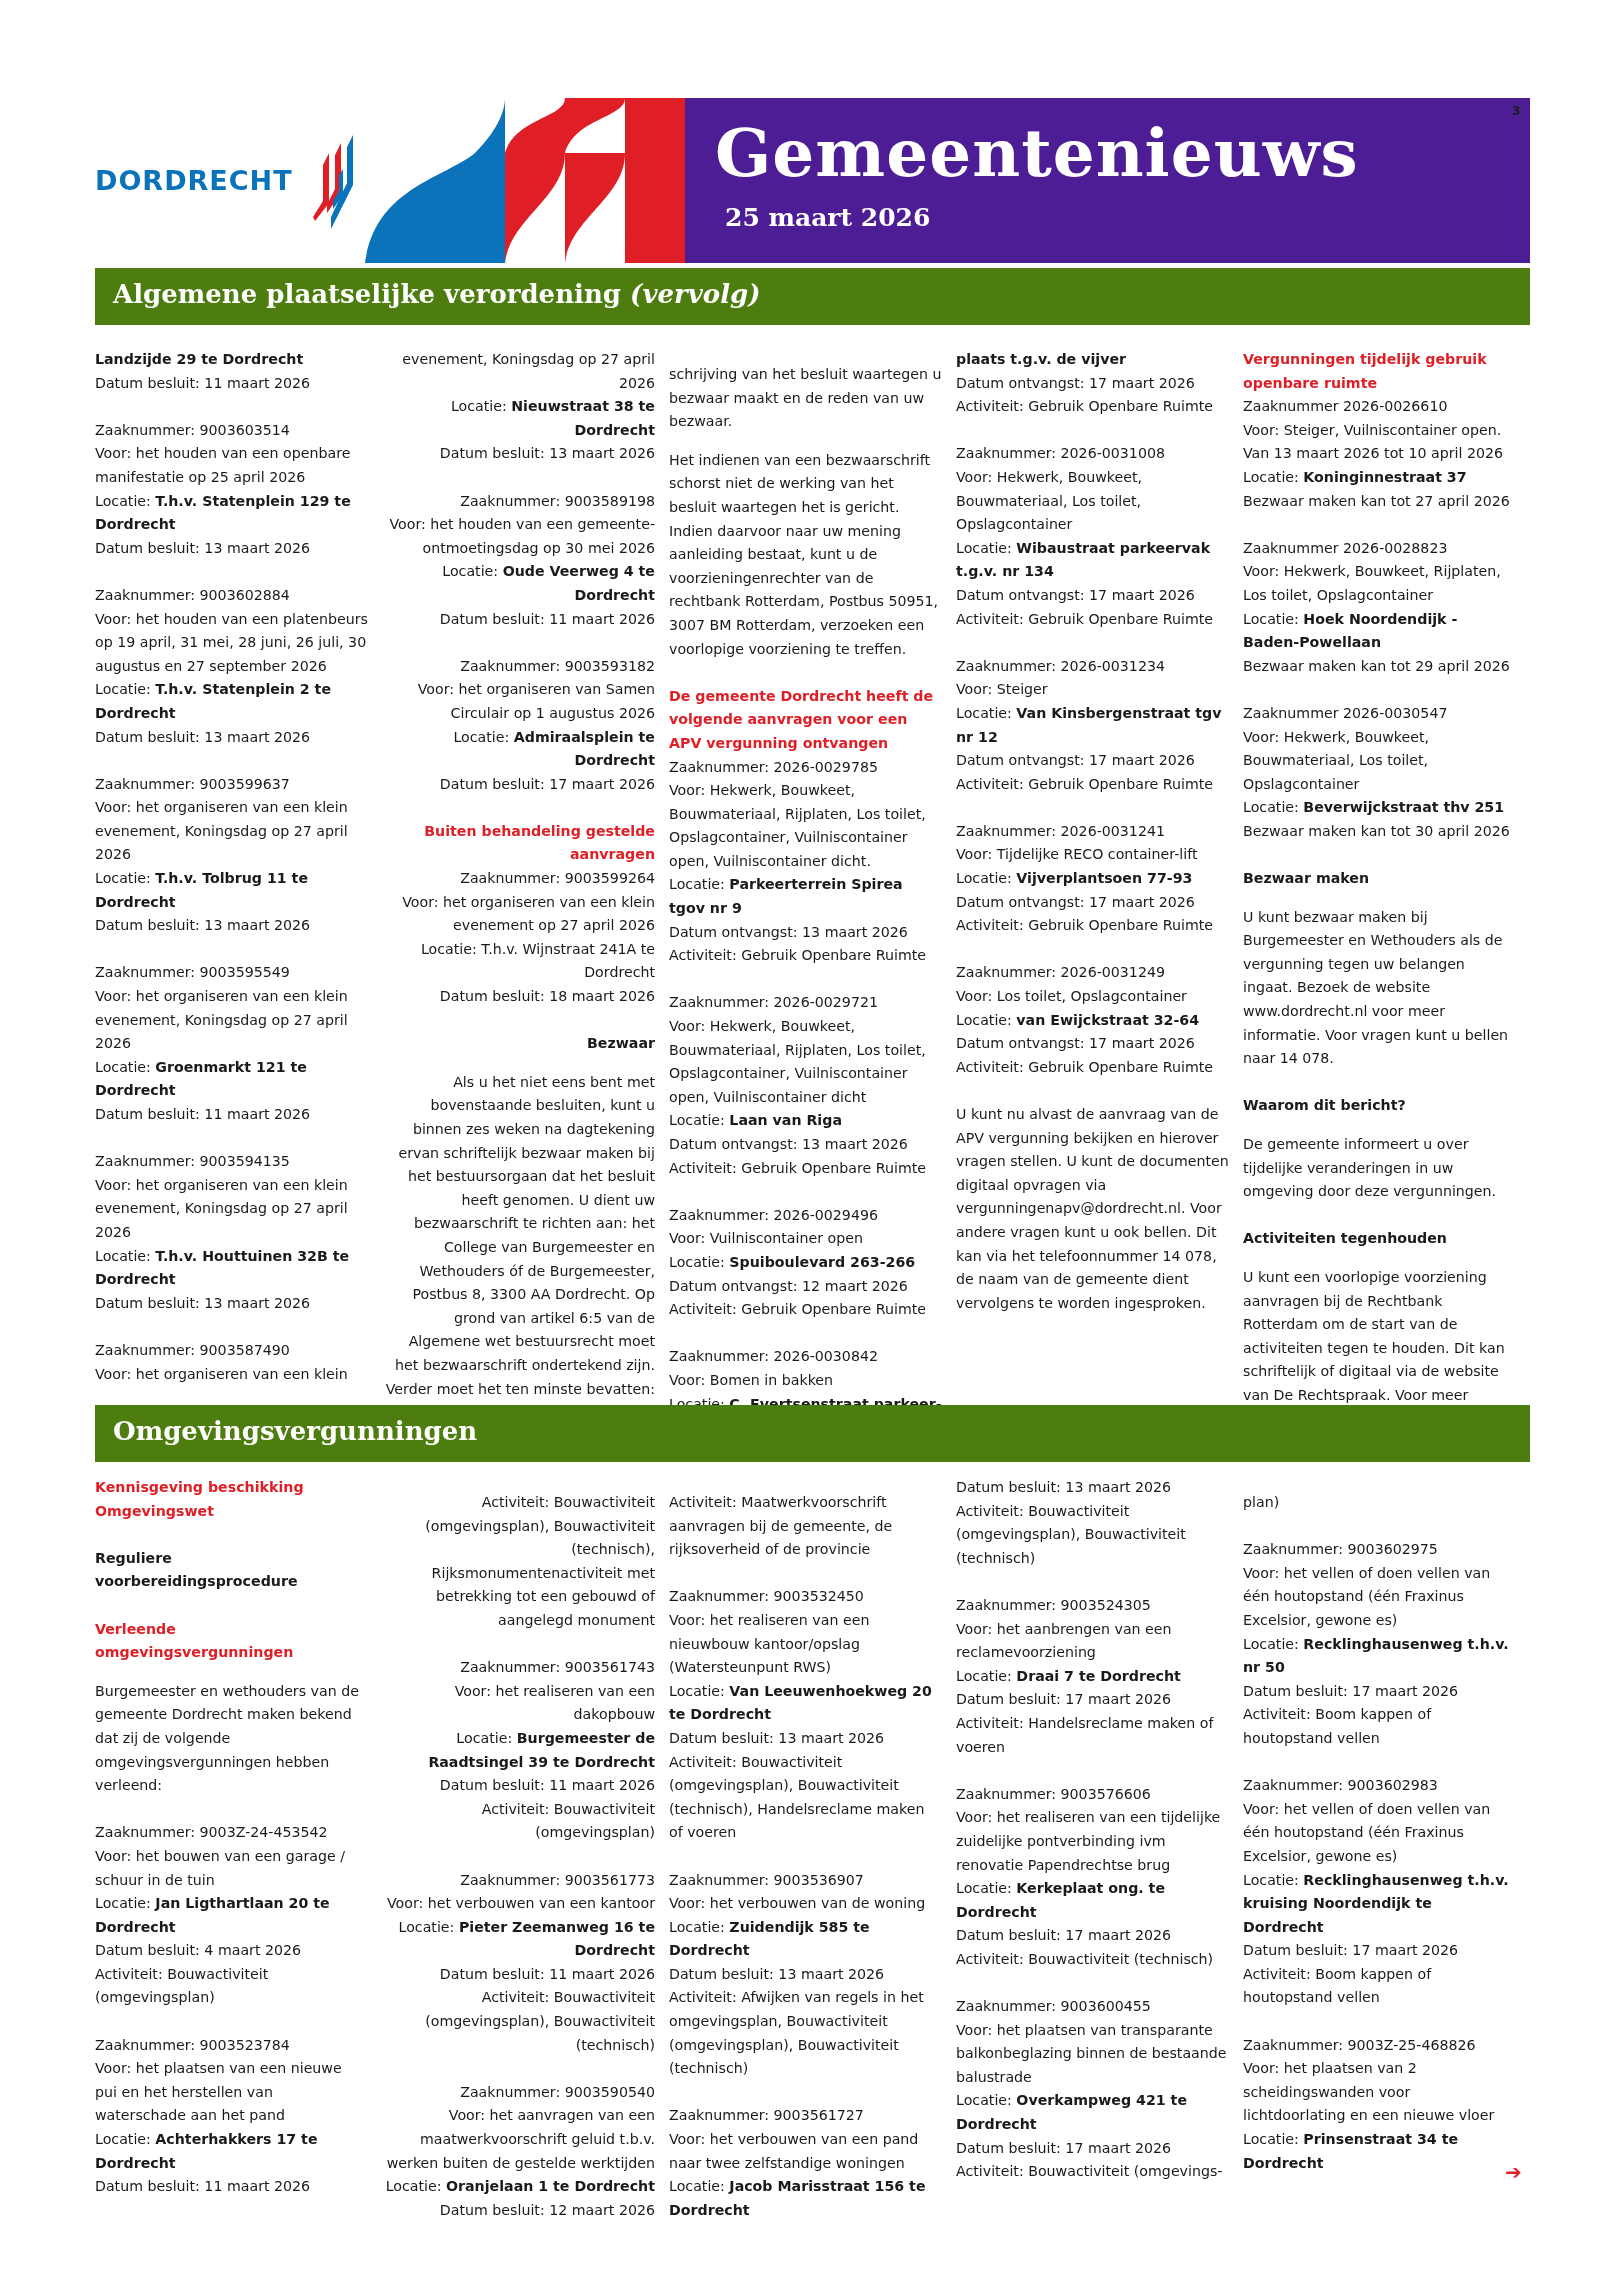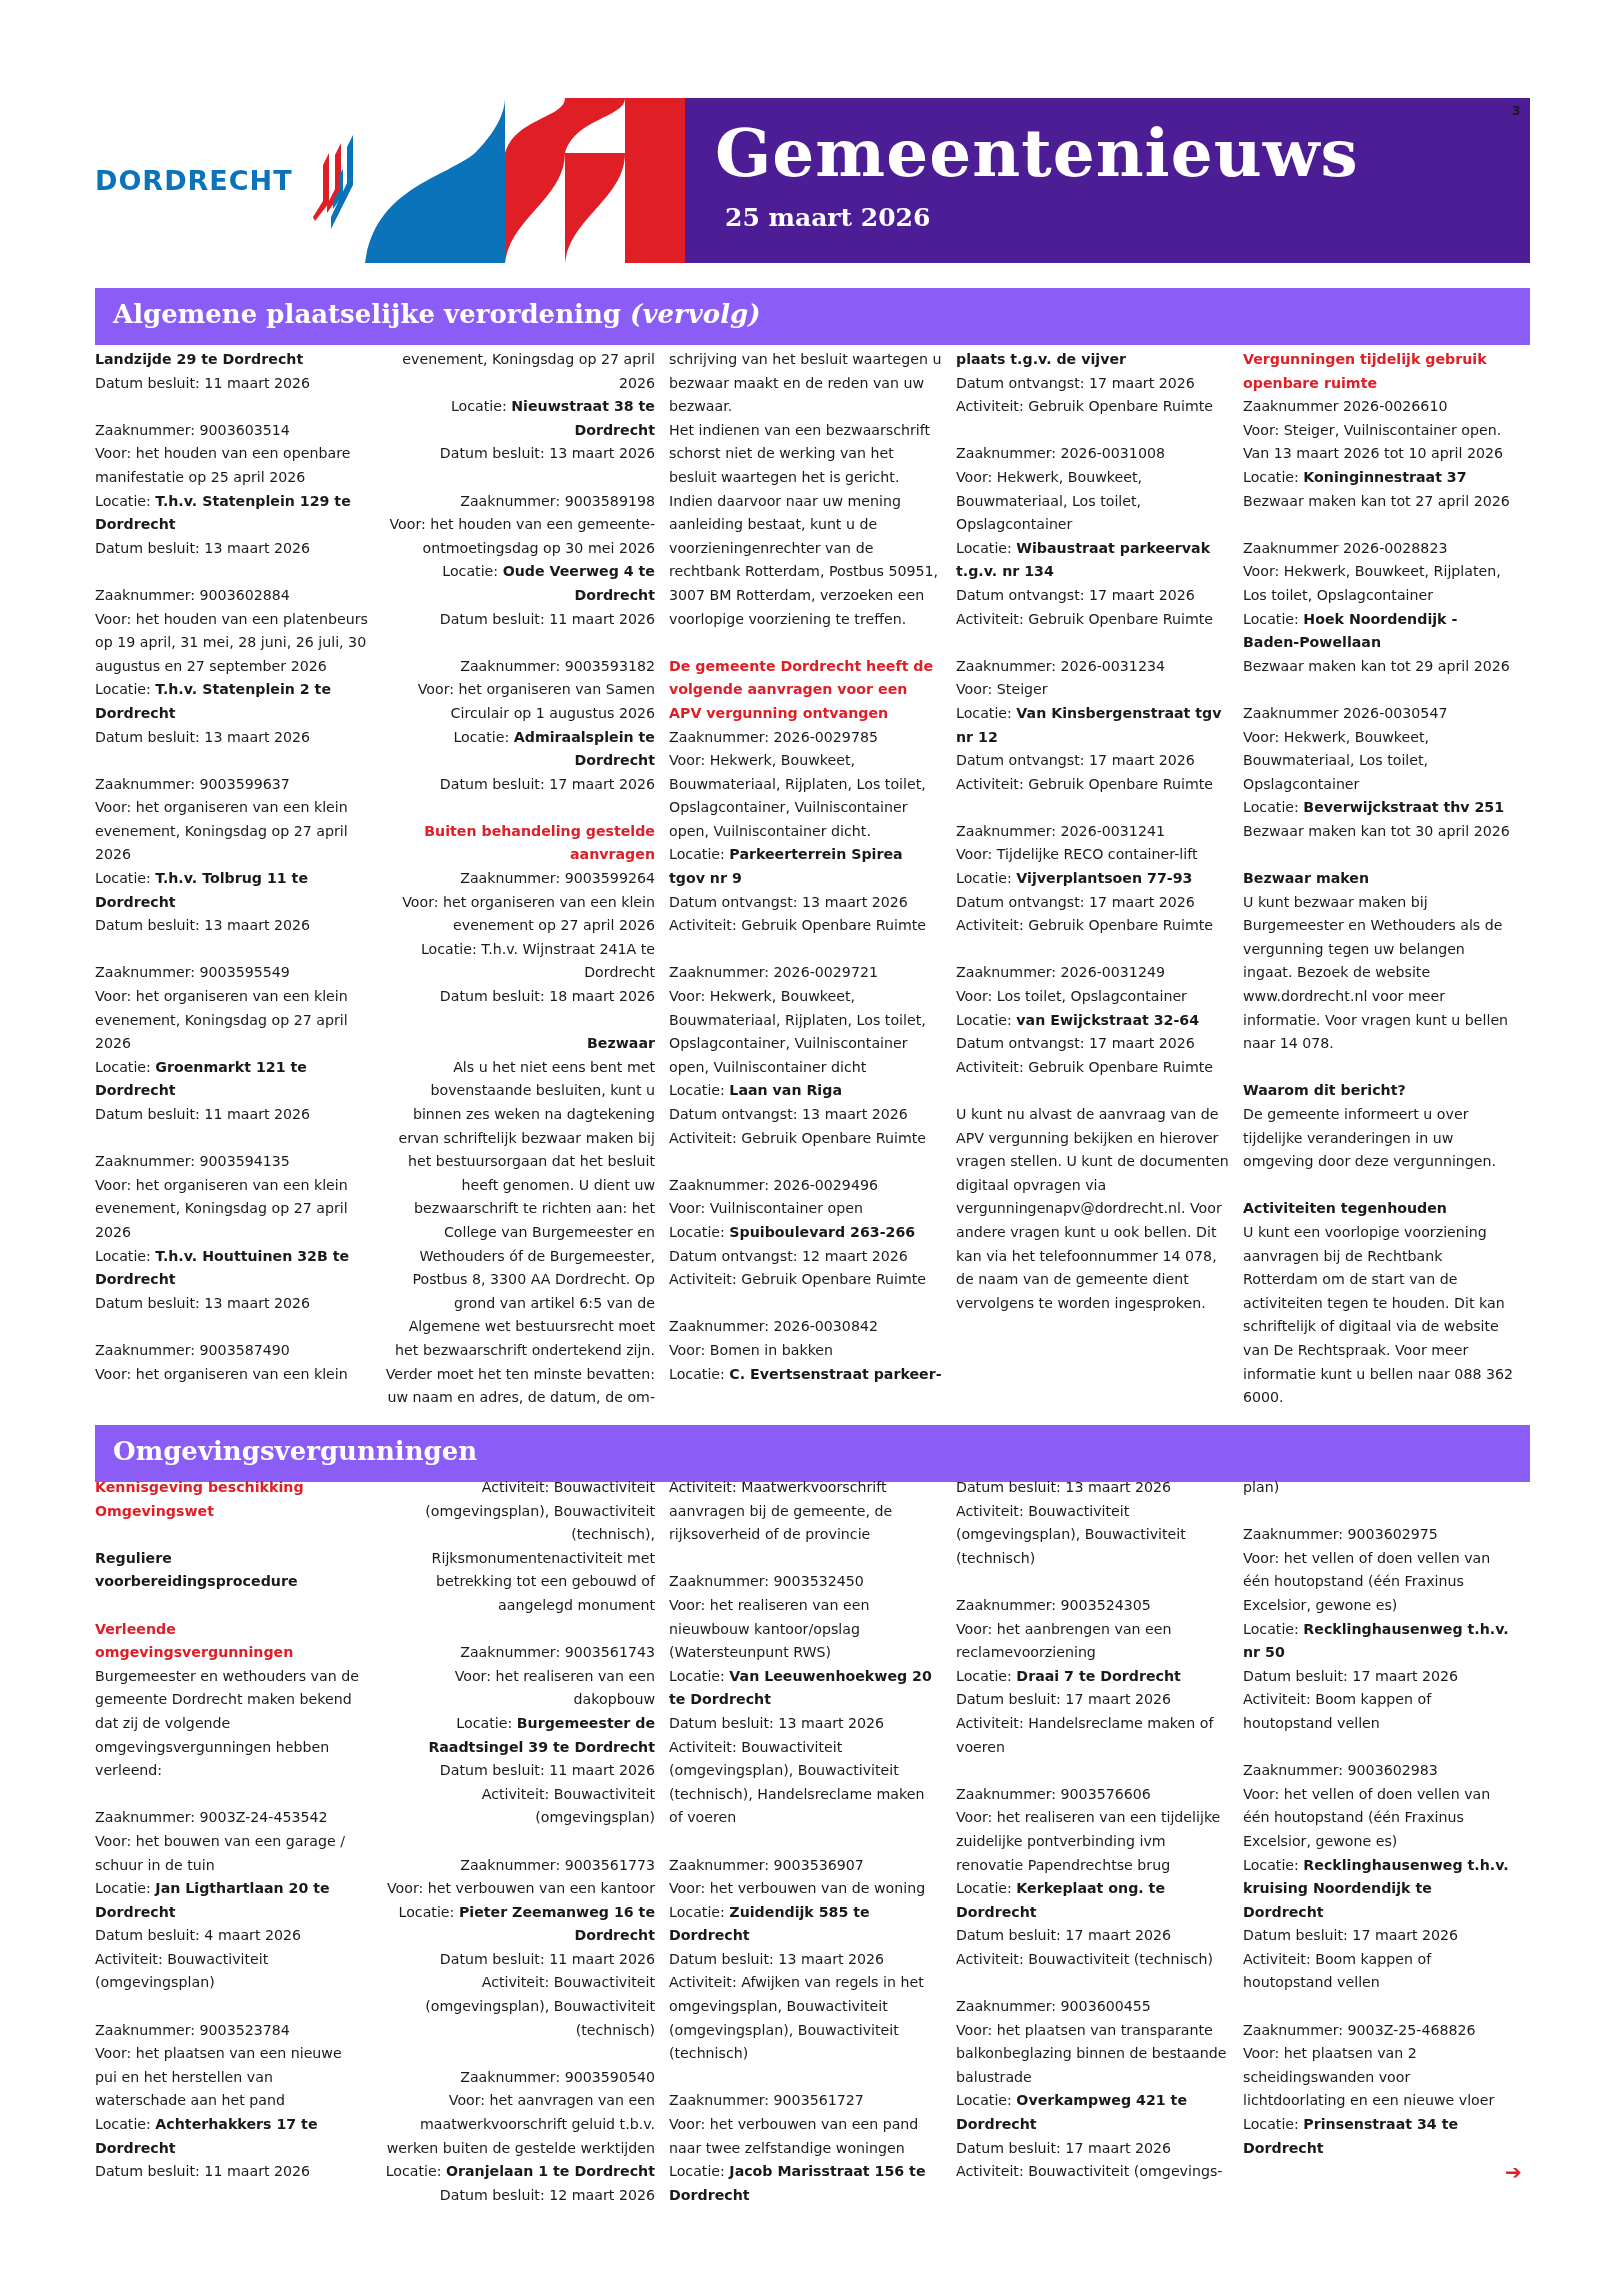--- a/index.html
+++ b/index.html
@@ -9,33 +9,33 @@
   .masthead { position: absolute; left: 0; top: 0; width: 1600px; height: 270px; }
   .logo { position: absolute; left: 95px; top: 125px; display: flex; align-items: center; }
   .logo-text { font-family: "DejaVu Sans", sans-serif; font-weight: bold; font-size: 27px; color: #0a73b9; letter-spacing: 1px; text-align: right; }
   .logo-mark { margin-left: 10px; }
   .banner-shapes { position: absolute; left: 365px; top: 98px; }
   .title-box { position: absolute; left: 685px; top: 98px; width: 845px; height: 165px; background: #4c1d95; }
   .title { position: absolute; left: 30px; top: 16px; font-family: "DejaVu Serif", serif; font-weight: bold; font-size: 66px; color: #fff; letter-spacing: 1px; }
   .date { position: absolute; left: 40px; top: 105px; font-family: "DejaVu Serif", serif; font-weight: bold; font-size: 25px; color: #fff; }
   .page-num { position: absolute; left: 1512px; top: 104px; font-family: "DejaVu Sans", sans-serif; font-weight: bold; font-size: 12px; color: #1a1a1a; }
 
-  .section-bar { position: absolute; left: 95px; width: 1435px; height: 57px; background: #8b5cf6; margin-top: 20px; }
+  .section-bar { position: absolute; left: 95px; width: 1435px; height: 57px; background: #4d7c0f; }
   .section-bar .label { position: absolute; left: 18px; top: 11px; font-family: "DejaVu Serif", serif; font-weight: bold; font-size: 26px; color: #fff; }
   .section-bar .label i { font-style: italic; }
 
   .cols { position: absolute; left: 95px; width: 1435px; display: flex; }
   .col { width: 290px; padding-right: 14px; font-size: 14.2px; line-height: 23.6px; }
   .col:nth-child(2) { padding-left: 0; text-align: right; }
   .entry { margin-bottom: 23.6px; }
   .line { display: block; }
   .b { font-weight: bold; }
   .red-head { color: #e01e26; font-weight: bold; display: block; }
   .bold-head { font-weight: bold; display: block; }
-  .para { display: block; }
+  .para { display: block; margin-top: 15px; }
 
   .next-arrow { position: absolute; left: 1505px; top: 2160px; color: #e01e26; font-size: 20px; font-weight: bold; }
 </style>
 </head>
 <body>
 
 <header class="masthead">
   <div class="logo">
     <span class="logo-text">DORDRECHT</span>
     <svg class="logo-mark" width="56" height="110" viewBox="0 0 56 110">

